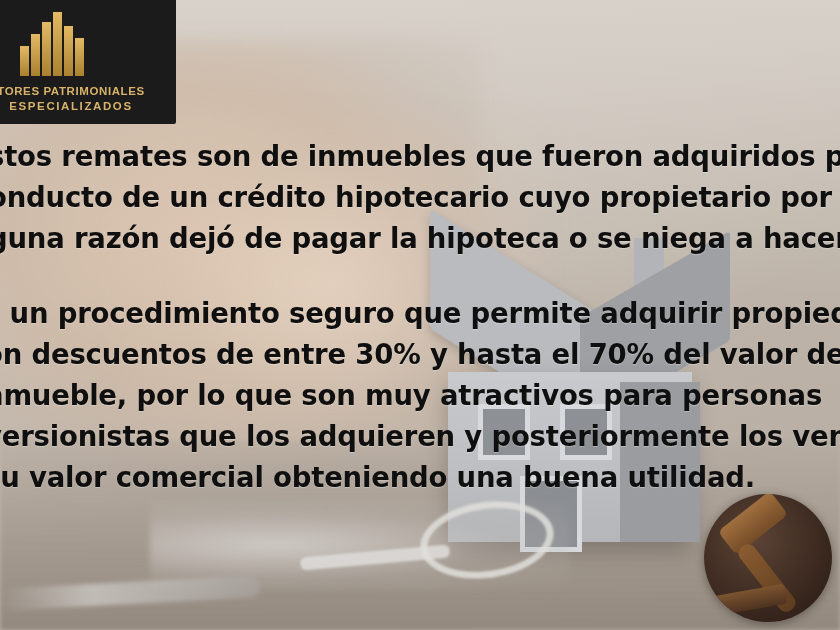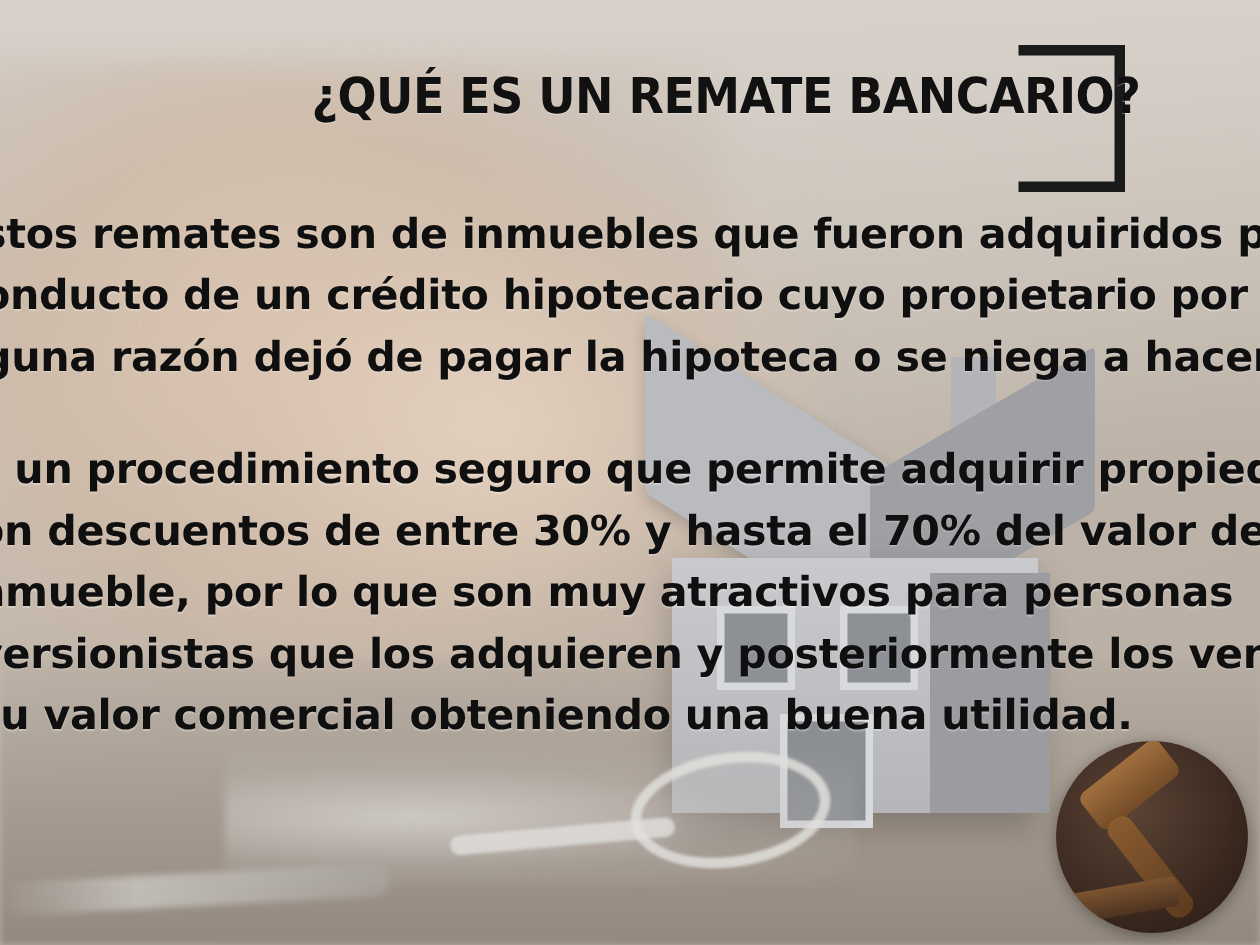--- a/index.html
+++ b/index.html
@@ -350,25 +350,35 @@
   <div class="key-shaft"></div>
   <div class="key-ring"></div>
   <div class="pen"></div>
 
   <div class="gavel-circle">
     <div class="gavel-head"></div>
     <div class="gavel-handle"></div>
     <div class="gavel-block"></div>
   </div>
 
-
-  <div class="title-wrap">
-    <div class="bracket"></div>
-    <div class="title">¿QUÉ ES UN REMATE BANCARIO?</div>
+  <div class="logo">
+    <div class="logo-mark">
+      <span class="logo-bar lb1"></span>
+      <span class="logo-bar lb2"></span>
+      <span class="logo-bar lb3"></span>
+      <span class="logo-bar lb4"></span>
+      <span class="logo-bar lb5"></span>
+      <span class="logo-bar lb6"></span>
+    </div>
+    <div class="logo-text">
+      <span>TORES PATRIMONIALES</span>
+      <span class="l2">ESPECIALIZADOS</span>
+    </div>
   </div>
+
 
   <div class="copy">
     <div class="para p1">
       <span class="line">stos remates son de inmuebles que fueron adquiridos por un</span>
       <span class="line">onducto de un crédito hipotecario cuyo propietario por</span>
       <span class="line">guna razón dejó de pagar la hipoteca o se niega a hacerlo.</span>
     </div>
     <div class="para p2">
       <span class="line">s un procedimiento seguro que permite adquirir propiedades</span>
       <span class="line">on descuentos de entre 30% y hasta el 70% del valor del</span>

